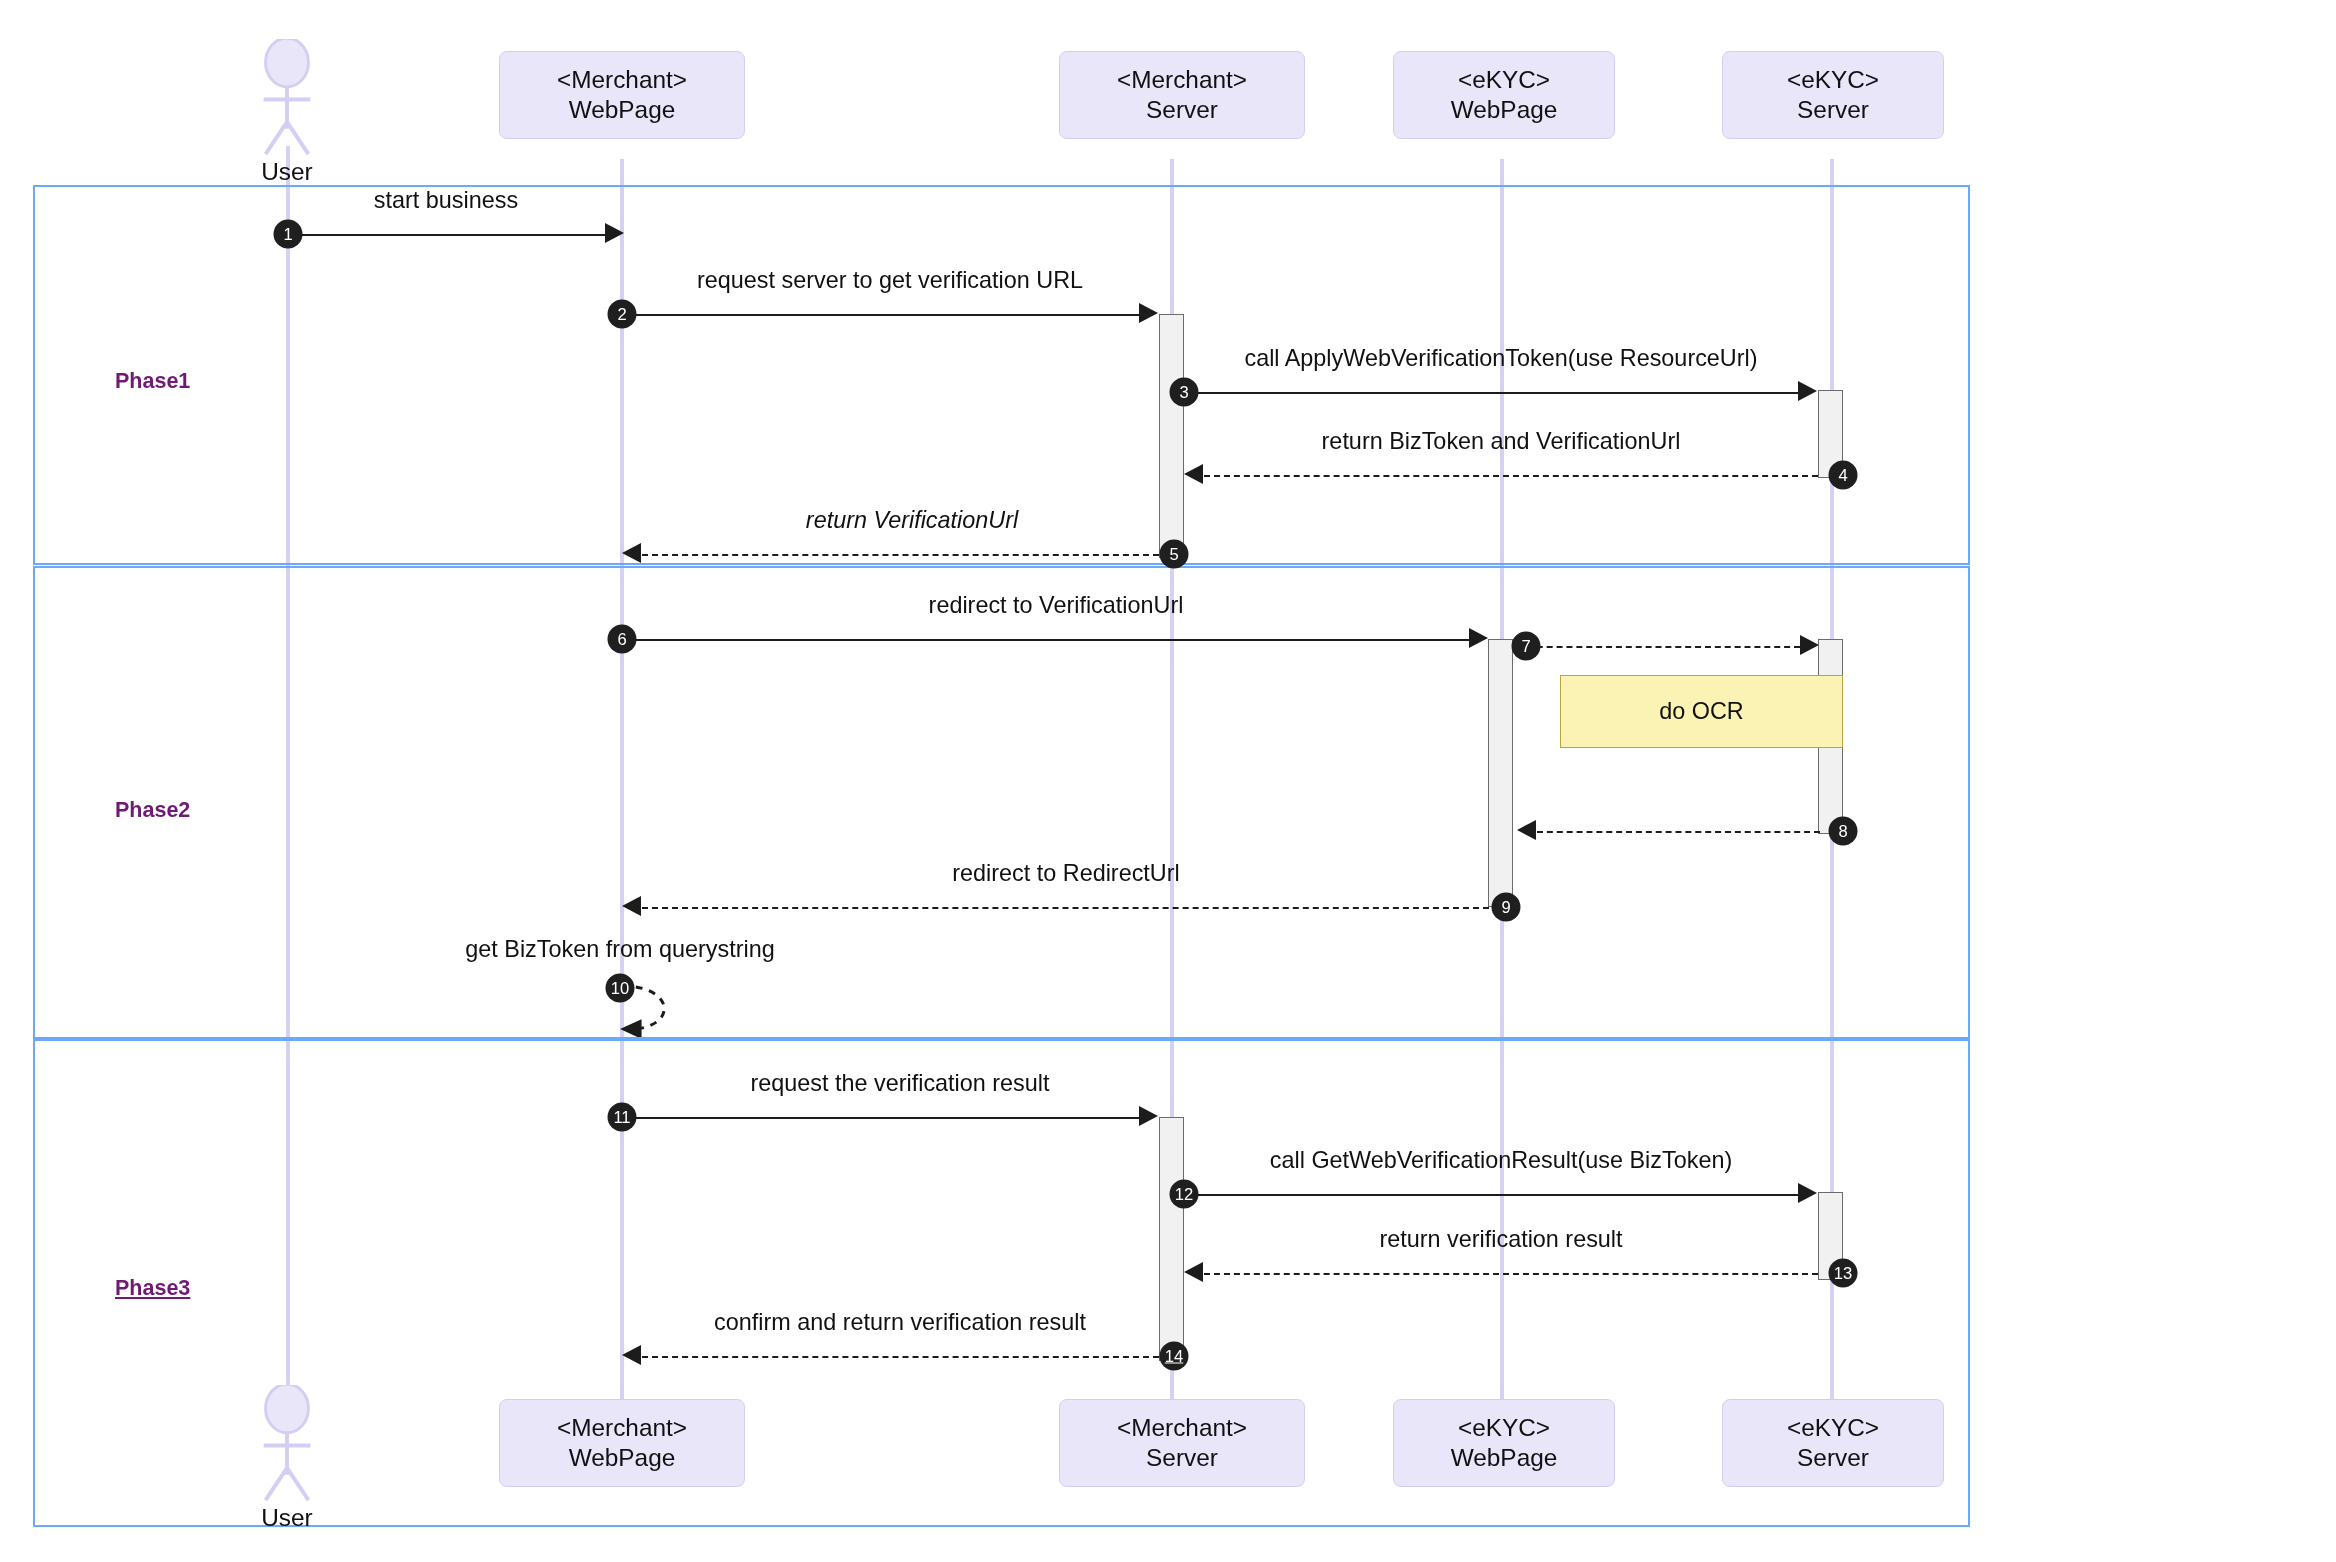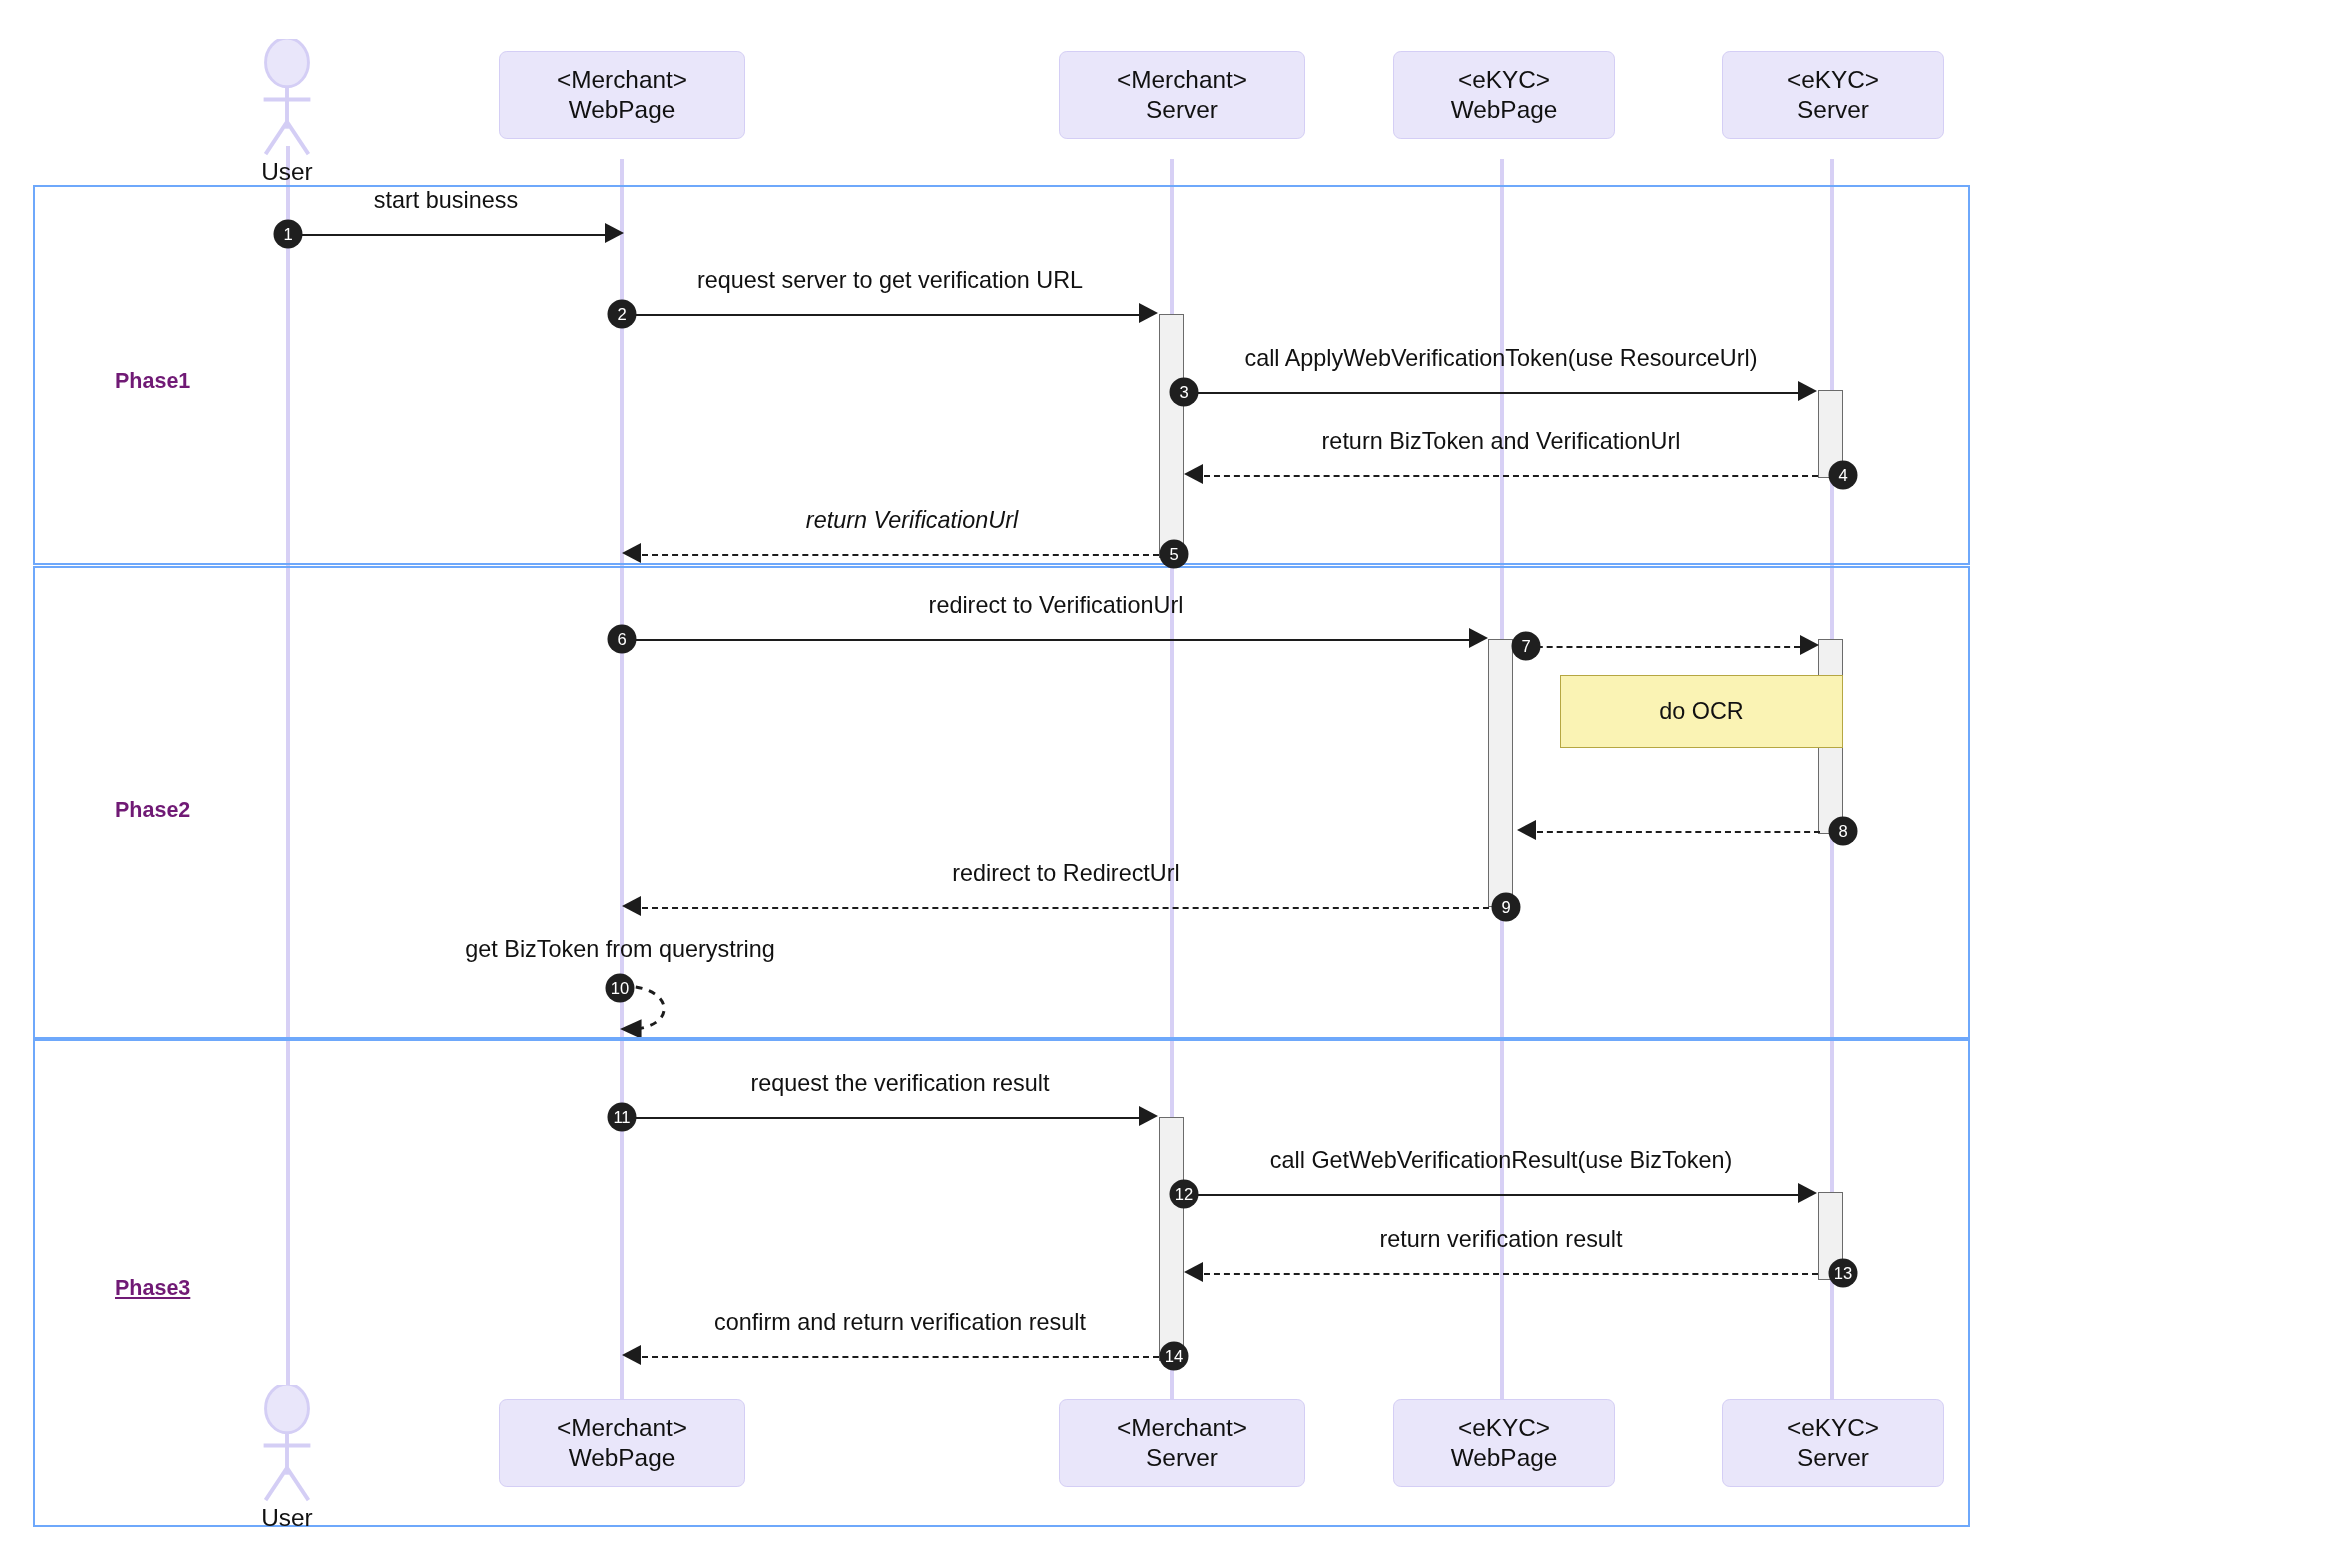--- a/index.html
+++ b/index.html
@@ -212,21 +212,21 @@
     <div class="head left" style="left:0px;"></div>
     <div class="mlabel" style="left:317px;">return verification result</div>
   </div>
   <div class="num" style="left:1843px; top:1273px;">13</div>
 
   <div class="msg" style="left:622px; top:1356px; width:552px;">
     <div class="mline dashed" style="left:19.5px; width:517px;"></div>
     <div class="head left" style="left:0px;"></div>
     <div class="mlabel" style="left:278px;">confirm and return verification result</div>
   </div>
-  <div class="num" style="left:1174px; top:1356px;">14</div>
+  <div class="num" style="left:1174px; top:1356px;text-decoration:underline;">14</div>
 
   <div class="actor" style="left:242px; top:1385px; width:90px; height:127px;">
     <svg width="90" height="117" viewBox="0 0 92 120">
       <ellipse cx="46" cy="24" rx="22" ry="25" fill="#E9E6FA" stroke="#D4CEF5" stroke-width="3"></ellipse>
       <line x1="46" y1="49" x2="46" y2="92" stroke="#D4CEF5" stroke-width="4"></line>
       <line x1="22" y1="62" x2="70" y2="62" stroke="#D4CEF5" stroke-width="4"></line>
       <line x1="46" y1="85" x2="24" y2="118" stroke="#D4CEF5" stroke-width="4"></line>
       <line x1="46" y1="85" x2="68" y2="118" stroke="#D4CEF5" stroke-width="4"></line>
     </svg>
     <div class="alabel" style="top:119px;">User</div>

